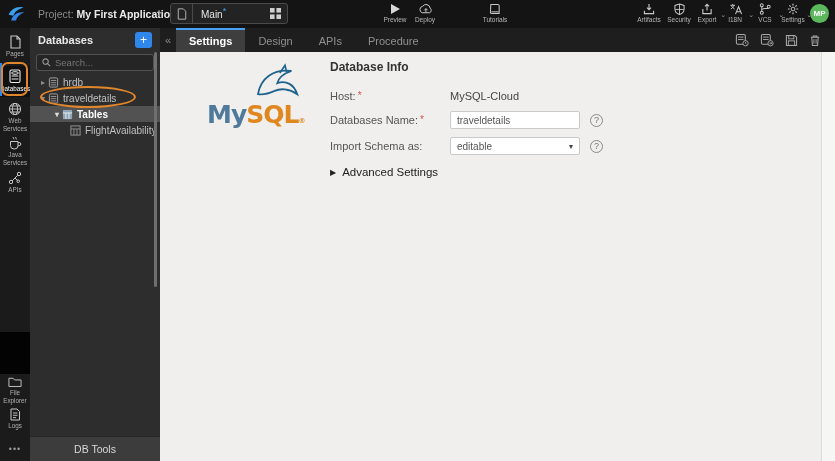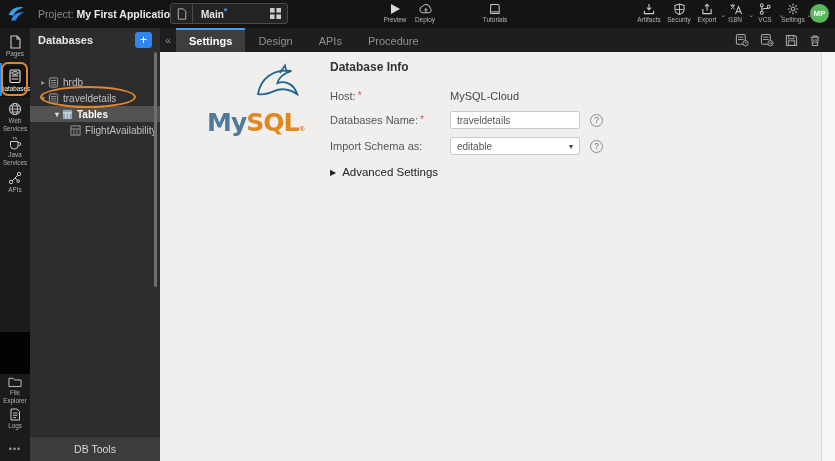--- a/index.html
+++ b/index.html
@@ -10,21 +10,21 @@
   
   .topbar { position:absolute; left:0; top:0; width:835px; height:28px; background:#141414; z-index:5; }
   .logo { position:absolute; left:4px; top:3px; width:24px; height:22px; display:flex; align-items:center; justify-content:center; }
   .proj { position:absolute; left:38px; top:8px; font-size:10.5px; }
   .proj .plabel { color:#8a8a8a; }
   .proj .pname { color:#ececec; font-weight:bold; }
   .tb-chev { position:absolute; left:157px; top:6px; color:#888; font-size:12px; }
   .page-sel { position:absolute; left:170px; top:3px; width:118px; height:21px; background:#232323;
     border:1px solid #4a4a4a; border-radius:3px; display:flex; align-items:center; }
   .page-sel .pcell { width:22px; height:100%; border-right:1px solid #4a4a4a; display:flex; align-items:center; justify-content:center; }
-  .page-sel .pname2 { color:#e6e6e6; font-size:10px; font-weight:bold; padding-left:8px; flex:1; }
+  .page-sel .pname2 { color:#e6e6e6; font-size:10px; font-weight:normal; padding-left:8px; flex:1; }
   .page-sel .dirty { color:#4aa0f5; font-size:9px; vertical-align:super; }
   .page-sel .gridcell { width:24px; display:flex; align-items:center; justify-content:center; }
   .tb-item { position:absolute; top:3px; width:34px; display:flex; flex-direction:column; align-items:center; gap:1px; cursor:pointer; }
   .tb-item .lbl { font-size:6.5px; color:#b5b5b5; white-space:nowrap; }
   .tb-item .crt { position:absolute; right:-2px; top:8px; color:#9a9a9a; font-size:7px; }
   .avatar { position:absolute; right:6px; top:4px; width:19px; height:19px; border-radius:50%;
     background:#5cb85c; color:#fff; font-size:8px; font-weight:bold; display:flex; align-items:center; justify-content:center; }
 
   
   .sidebar { position:absolute; left:0; top:28px; width:30px; height:433px; background:#1b1b1b; z-index:4; }
@@ -62,21 +62,21 @@
   .collapse-btn { width:16px; color:#8a8a8a; font-size:11px; display:flex; align-items:center; justify-content:center; cursor:pointer; }
   .tab { padding:0 13px; display:flex; align-items:center; color:#909090; font-size:11px; cursor:pointer; border-top:2px solid transparent; }
   .tab.active { background:#3e3e3e; color:#fff; font-weight:bold; border-top:2px solid #4aa0f5; }
   .tab-actions { margin-left:auto; display:flex; align-items:center; gap:11px; padding-right:14px; }
   .tab-actions .ticonbtn { display:flex; cursor:pointer; }
 
   
   .content { position:absolute; left:160px; top:52px; width:675px; height:409px; background:#f0efee; }
   .content-scroll { position:absolute; right:0; top:0; width:14px; height:409px; background:#f6f6f5; border-left:1px solid #dcdcdc; }
   .mysql-logo { position:absolute; left:42px; top:8px; width:115px; height:72px; }
-  .mysql-text { position:absolute; left:5px; top:40px; font-size:25px; font-weight:bold; letter-spacing:-1px; font-family:"DejaVu Sans",sans-serif;margin-top:8px; }
+  .mysql-text { position:absolute; left:5px; top:40px; font-size:25px; font-weight:bold; letter-spacing:-1px; font-family:"DejaVu Sans",sans-serif; }
   .mysql-text .my { color:#4f7a9b; } .mysql-text .sql { color:#e0871f; }
   .mysql-text .reg { font-size:7px; color:#e0871f; vertical-align:baseline; letter-spacing:0; }
   .dbinfo { position:absolute; left:170px; top:8px; width:330px; }
   .dbinfo h3 { font-size:12px; color:#333; font-weight:bold; }
   .frow { position:absolute; left:0; width:470px; height:20px; display:flex; align-items:center; }
   .flabel { width:120px; font-size:11px; color:#555; }
   .req { color:#d9534f; font-size:10px; margin-left:2px; vertical-align:top; }
   .fvalue { font-size:11px; color:#444; }
   .txt-input { width:130px; height:18px; background:#fff; border:1px solid #c9c9c9; border-radius:2px;
     font-size:10px; color:#555; padding:0 6px; outline:none; font-family:"Liberation Sans",sans-serif; }
@@ -264,20 +264,27 @@
       <span class="lbl">Logs</span>
     </div>
     <div class="sb-more">•••</div>
   </div>
 
   <div class="panel">
     <div class="panel-head">
       <span class="panel-title">Databases</span>
       <span class="add-btn">+</span>
     </div>
+    <div class="search-box">
+      <svg width="9" height="9" viewBox="0 0 10 10">
+        <circle cx="4" cy="4" r="3" fill="none" stroke="#9a9a9a" stroke-width="1.2"></circle>
+        <path d="M6.3 6.3 L9 9" stroke="#9a9a9a" stroke-width="1.2"></path>
+      </svg>
+      <input placeholder="Search..." style="">
+    </div>
 
     <div class="tree">
       <div class="trow ind1">
         <span class="caret">▸</span>
         <span class="ticon">
           <svg width="11" height="11" viewBox="0 0 12 12">
               <rect x="1.5" y="1" width="9" height="10" rx="1.5" fill="none" stroke="#a8a8a8" stroke-width="1"></rect>
               <path d="M3 3.8 h6 M3 6.2 h6 M3 8.6 h6" stroke="#a8a8a8" stroke-width=".9"></path>
             </svg>
         </span>

